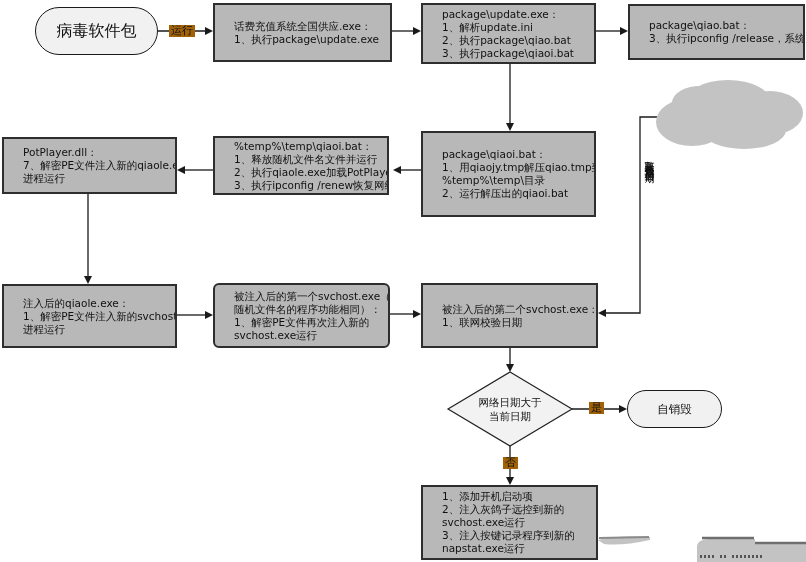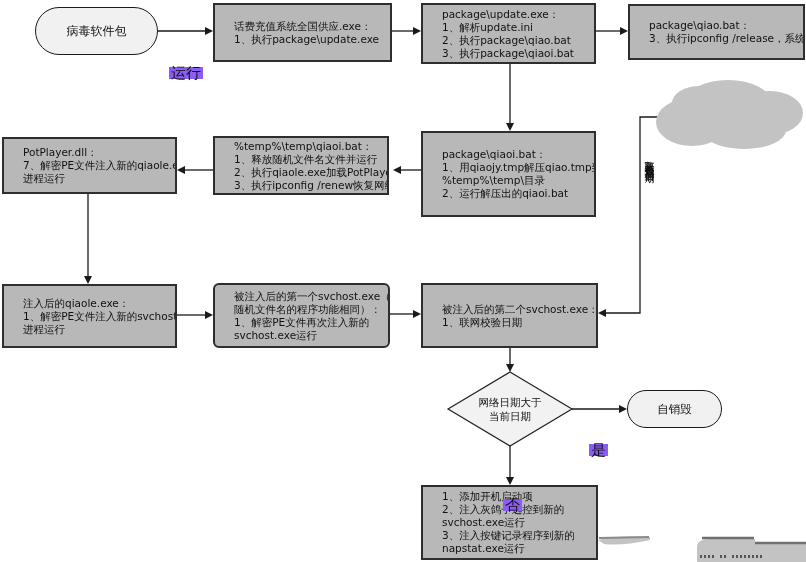--- a/index.html
+++ b/index.html
@@ -8,26 +8,25 @@
     font-family:"DejaVu Sans","Liberation Sans",sans-serif;color:#111;
   }
   #wires{position:absolute;left:0;top:0;width:806px;height:562px;}
   .box{
     position:absolute;background:#b8b8b8;border:2px solid #2e2e2e;box-sizing:border-box;
     font-size:10.5px;line-height:13px;padding:2px 19px;white-space:pre;overflow:hidden;
     display:flex;flex-direction:column;justify-content:center;
   }
   .terminal{
     position:absolute;background:#f1f1f1;border:1.5px solid #1a1a1a;box-sizing:border-box;
-    display:flex;align-items:center;justify-content:center;font-size:12px;white-space:pre;
+    display:flex;align-items:center;justify-content:center;font-size:16px;white-space:pre;
   }
   .edge-label{
-    position:absolute;background:#8b5cf6;font-size:15px;line-height:12px;padding:0 2px;
+    position:absolute;background:#a16207;font-size:11px;line-height:12px;padding:0 2px;
     white-space:pre;
-    margin-top:42px;
   }
   .diamond-text{
     position:absolute;left:448px;top:386px;width:124px;height:46px;
     display:flex;align-items:center;justify-content:center;text-align:center;
     font-size:10.5px;line-height:14px;white-space:pre-line;
   }
   .v-note{
     position:absolute;left:642px;top:153px;height:164px;width:15px;
     writing-mode:vertical-rl;text-orientation:upright;
     font-size:10px;line-height:15px;letter-spacing:1px;white-space:pre;

